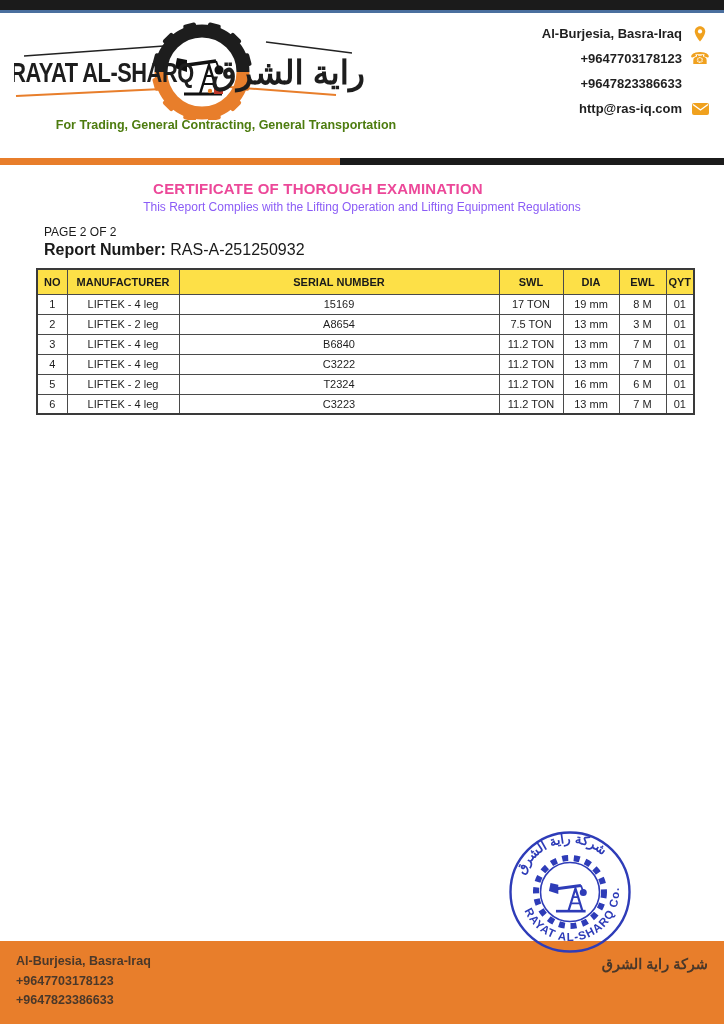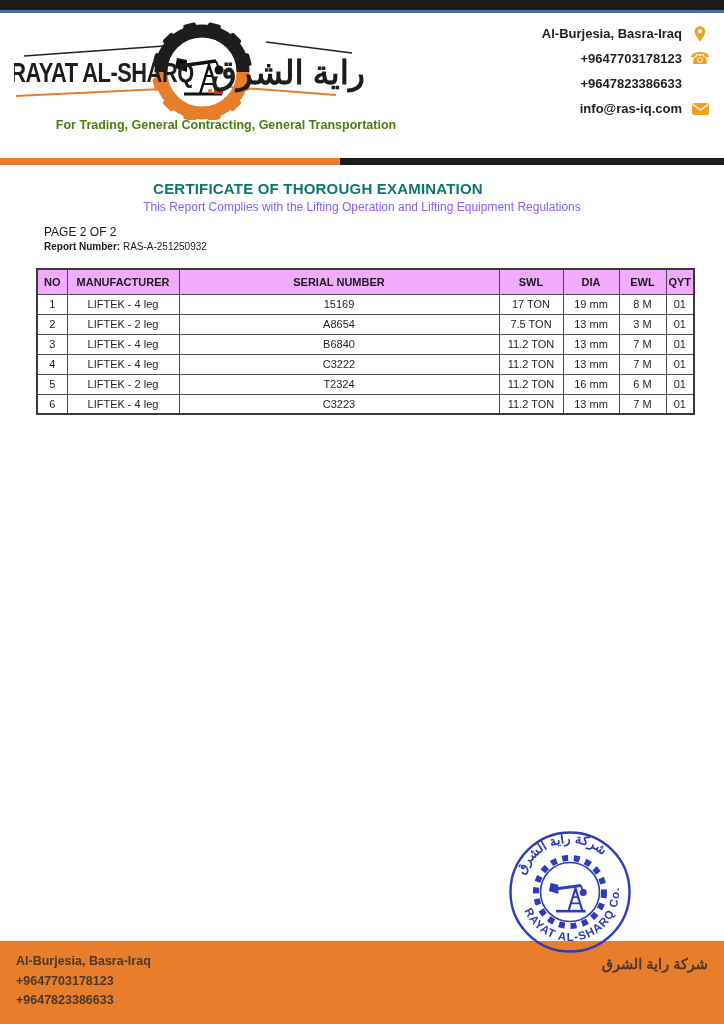--- a/index.html
+++ b/index.html
@@ -30,32 +30,32 @@
   .c-icon { width:24px; margin-left:6px; display:flex; justify-content:center; align-items:center; }
   .phone-glyph { font-family:"DejaVu Sans", sans-serif; color:#F0A11E; font-size:16px; line-height:16px; }
 
   
   .separator { position:absolute; top:158px; left:0; width:724px; height:7px; display:flex; }
   .separator .seg-orange { width:340px; background:#E87E2B; }
   .separator .seg-dark { flex:1; background:#1b1b1b; }
 
   
   .title { position:absolute; top:180px; left:0; width:636px; text-align:center;
-    font-size:15px; font-weight:bold; letter-spacing:.2px; color:#0f766e; }
+    font-size:15px; font-weight:bold; letter-spacing:.2px; color:#ec4899; }
   .subtitle { position:absolute; top:200px; left:0; width:724px; text-align:center;
     font-size:12px; color:#8b5cf6; }
   .page-label { position:absolute; top:225px; left:44px; font-size:12px; font-weight:normal; }
-  .report-line { position:absolute; top:241px; left:44px; font-size:10px; }
+  .report-line { position:absolute; top:241px; left:44px; font-size:16px; }
   .report-line .lbl { font-weight:bold; }
 
   
   .tbl-wrap { position:absolute; top:268px; left:36px; width:657px; }
   table { width:657px; border-collapse:collapse; table-layout:fixed;
     border:2px solid #3a3a3a; font-size:11px; }
-  th { background:#f0abfc; font-weight:bold; height:25px; border:1px solid #4a4a4a;
+  th { background:#fde047; font-weight:bold; height:25px; border:1px solid #4a4a4a;
     text-align:center; vertical-align:middle; }
   td { background:#fff; height:20px; border:1px solid #4a4a4a;
     text-align:center; vertical-align:middle; color:#1e1e1e; }
 
   
   .stamp { position:absolute; left:507px; top:829px; z-index:2; }
 
   
   .footer { position:absolute; left:0; top:941px; width:724px; height:83px;
     background:#E87E2B; z-index:1; }
@@ -141,21 +141,21 @@
       <span class="c-text">+9647703178123</span>
       <span class="c-icon">
         <span class="phone-glyph">☎</span>
       </span>
     </div>
     <div class="c-row">
       <span class="c-text">+9647823386633</span>
       <span class="c-icon"></span>
     </div>
     <div class="c-row">
-      <span class="c-text">info@ras-iq.com</span>
+      <span class="c-text">http@ras-iq.com</span>
       <span class="c-icon">
         <svg width="17" height="12" viewBox="0 0 17 12">
           <rect x="0" y="0" width="17" height="12" rx="2" fill="#F0A11E"></rect>
           <path d="M1,1.5 L8.5,7 L16,1.5" fill="none" stroke="#fff" stroke-width="1.4"></path>
         </svg>
       </span>
     </div>
   </div>
 
   <div class="separator">

